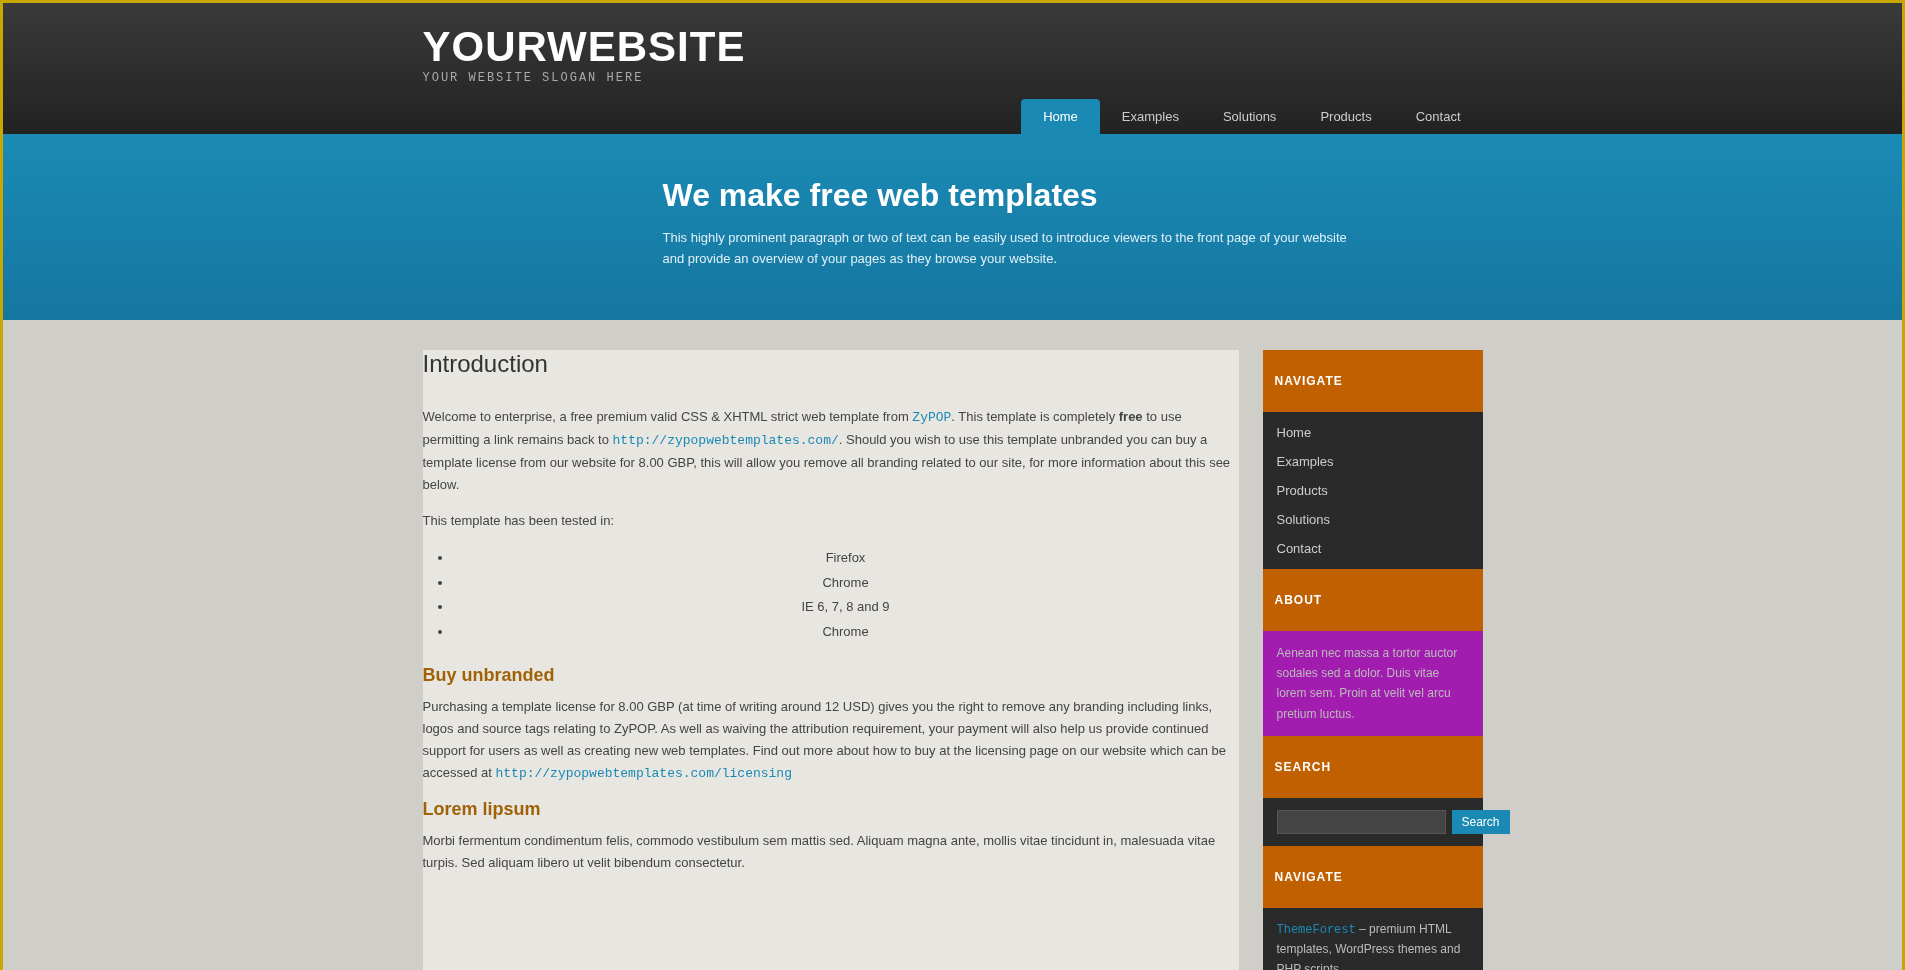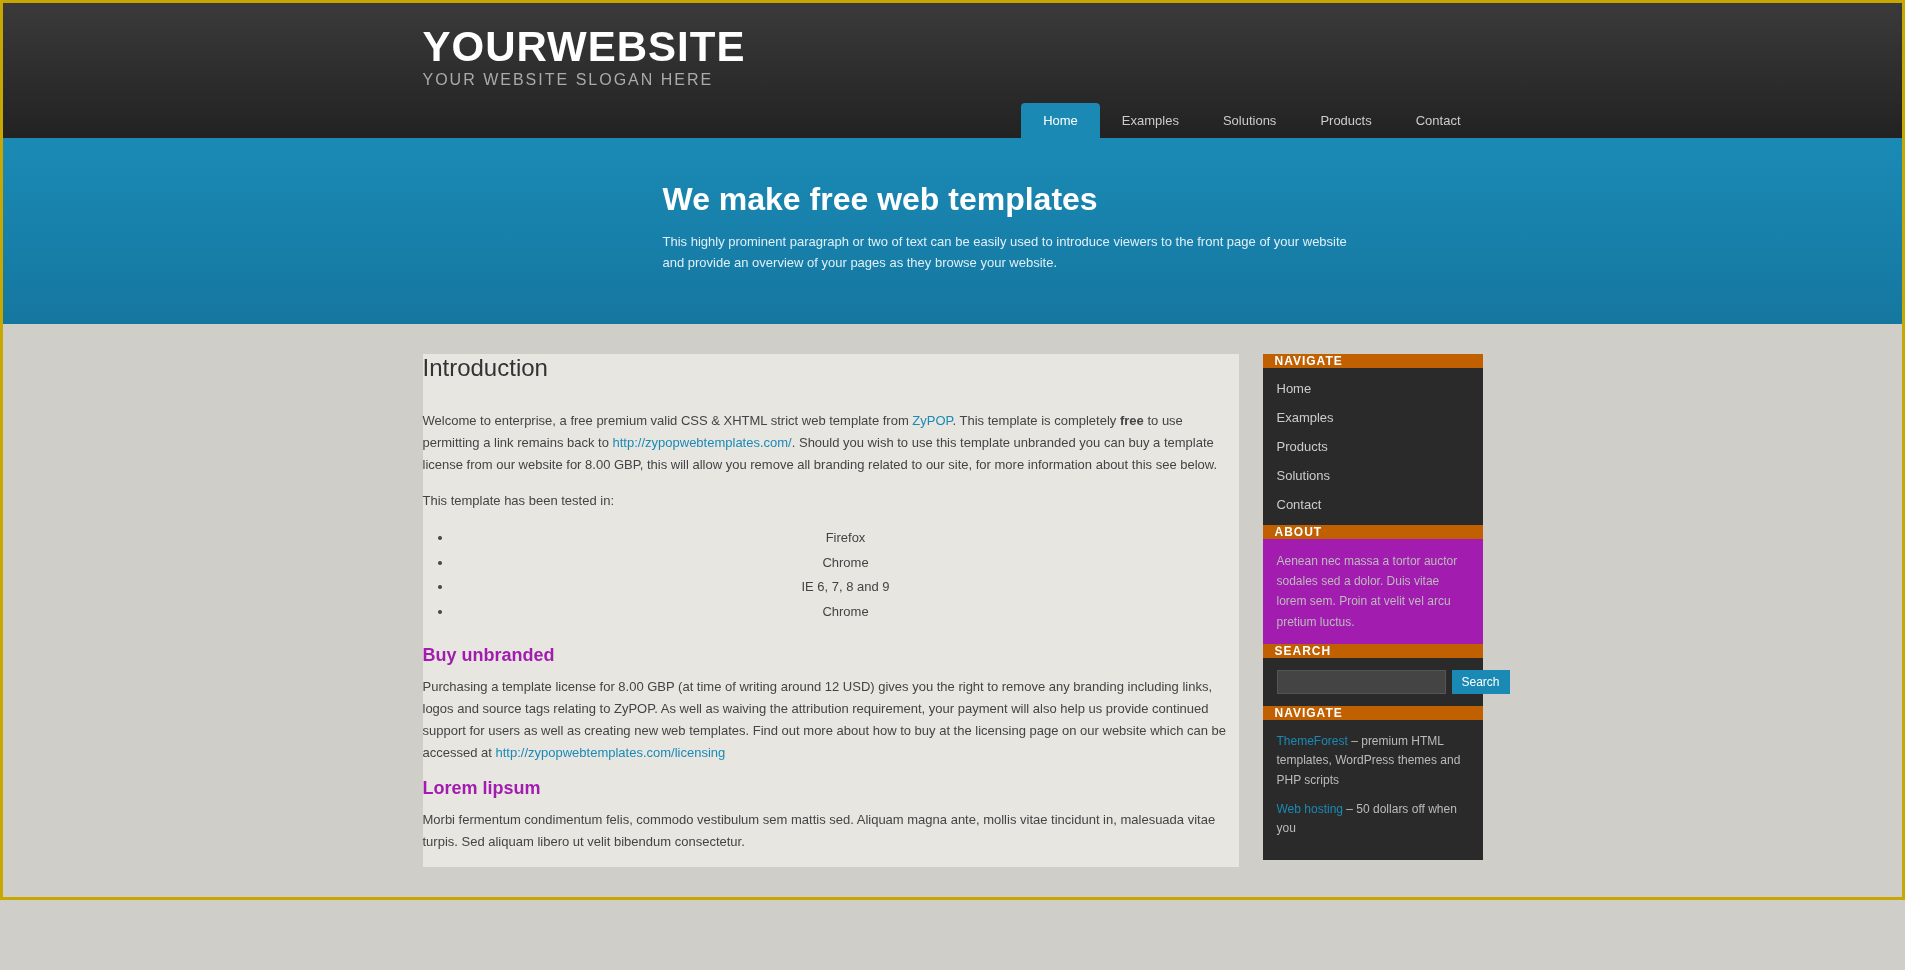--- a/index.html
+++ b/index.html
@@ -16,24 +16,25 @@
       margin: 0 auto;
       padding: 0 20px;
     }
     #site-title {
       font-size: 42px;
       font-weight: bold;
       color: #fff;
       letter-spacing: 1px;
     }
     #site-slogan {
-      font-size: 16px;
+      font-size: 12px;
       color: #aaa;
       letter-spacing: 2px;
       margin-bottom: 14px;
+      font-family: Liberation Mono, monospace;
     }
     #nav {
       display: flex;
       justify-content: flex-end;
       gap: 0;
     }
     .nav-item {
       padding: 10px 22px;
       color: #ccc;
       font-size: 13px;
@@ -89,30 +90,30 @@
     }
 
     h2.section-title {
       font-size: 24px;
       font-weight: normal;
       color: #333;
       margin-bottom: 28px;
     }
     h3.section-title {
       font-size: 18px;
-      color: #a21caf;
+      color: #a16207;
       margin-bottom: 10px;
     }
     p.intro-text {
       font-size: 13px;
       color: #444;
       line-height: 1.7;
       margin-bottom: 14px;
     }
-    a.inline-link { color: #1a8ab5; text-decoration: none; }
+    a.inline-link { color: #1a8ab5; text-decoration: none; font-family: Liberation Mono, monospace; }
     strong { font-weight: bold; }
 
     #tested-list {
       margin: 10px 0 20px 30px;
       font-size: 13px;
       color: #444;
       line-height: 1.9;
       text-align: center;
     }
     #tested-list li { list-style: disc; }
@@ -125,21 +126,21 @@
 
     .sidebar-section {
       margin-bottom: 0;
     }
     .sidebar-header {
       background: #c06000;
       color: #fff;
       font-size: 12px;
       font-weight: bold;
       letter-spacing: 1px;
-      padding: 0 12px;
+      padding: 24px 12px;
     }
     .sidebar-body {
       background: #2a2a2a;
       padding: 6px 0;
     }
     .sidebar-nav-item {
       display: block;
       padding: 7px 14px;
       color: #ccc;
       font-size: 13px;

